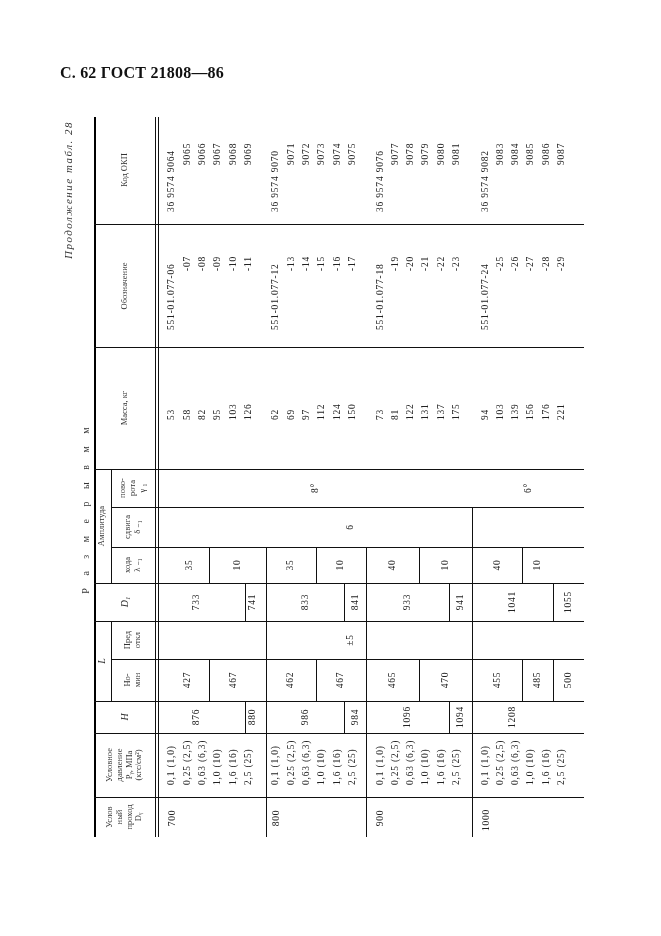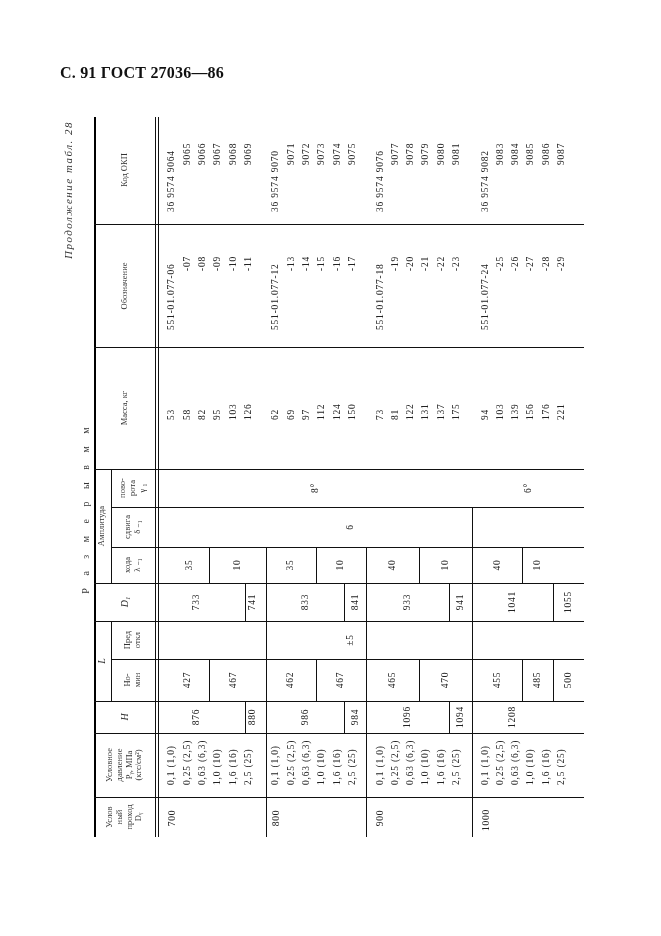--- a/index.html
+++ b/index.html
@@ -14,21 +14,21 @@
   .dims { font-size:10px; letter-spacing:5px; color:#333; }
   .hdr { font-size:8.5px; color:#333; }
   .cell { font-size:9.5px; letter-spacing:0.8px; color:#222; }
   .cellr { position:absolute; white-space:nowrap; font-size:9.5px; letter-spacing:0.8px; color:#222;
            transform-origin:0 0; transform:rotate(-90deg); }
   .thick { border-color:#000; border-width:2px; }
 </style>
 </head>
 <body>
 
-<div class="abs page-header">С. 91 ГОСТ 27036—86</div>
+<div class="abs page-header">С. 62 ГОСТ 21808—86</div>
 
 <div class="rotc cont" style="left:68px; top:190px;">Продолжение табл. 28</div>
 
 <div class="rotc dims" style="left:86px; top:508px;">Р а з м е р ы   в   м м</div>
 
 <div>
 
   <div class="vline thick" style="left:94px; top:117px; height:720px;"></div>
 
   <div class="vline" style="left:155px; top:117px; height:720px;"></div>

